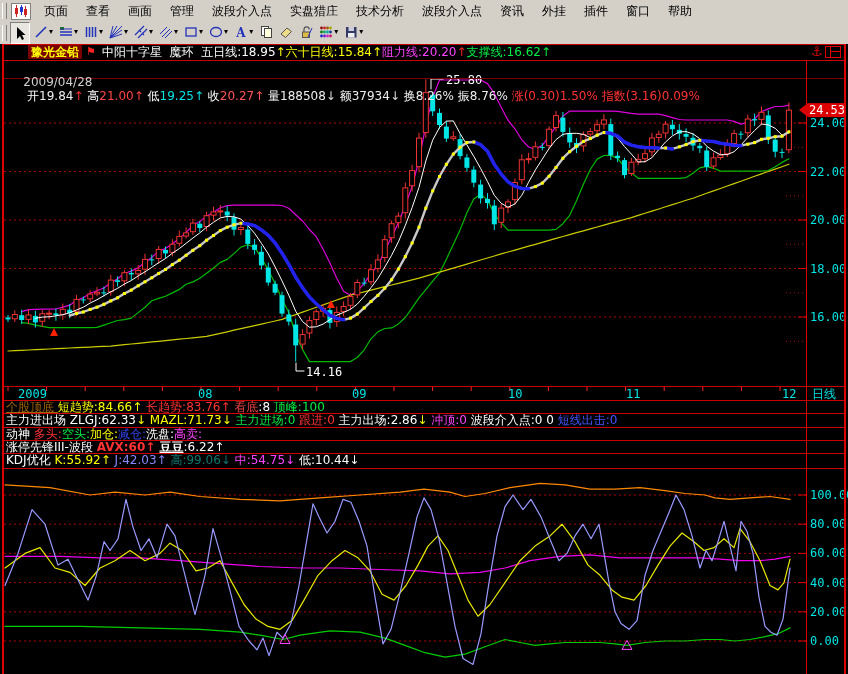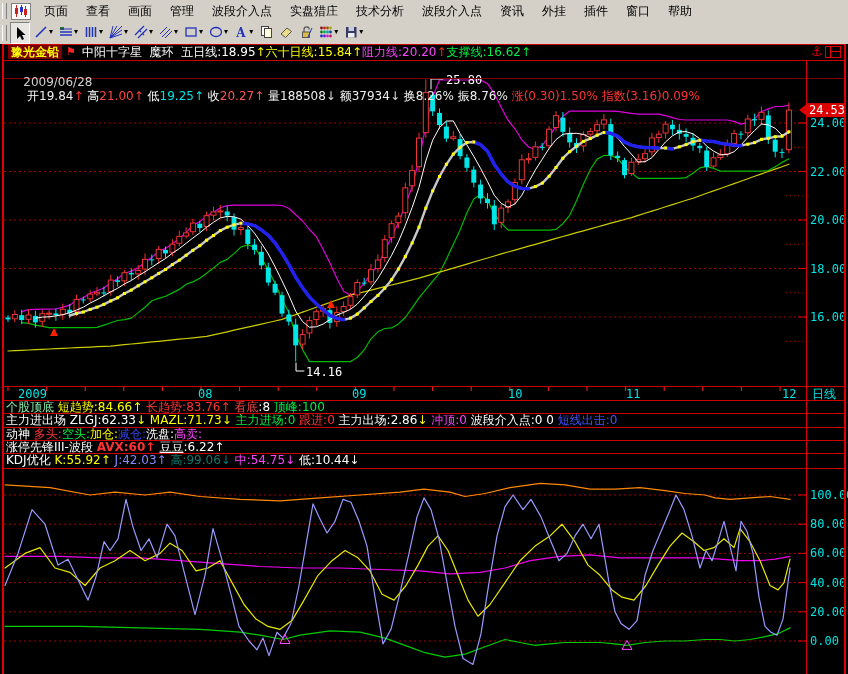--- a/index.html
+++ b/index.html
@@ -13,21 +13,21 @@
   .menu-item{font-size:12px;color:#000;padding:3px 9px;white-space:nowrap;cursor:default;}
   .toolbar{position:absolute;top:22px;left:0;width:848px;height:22px;background:#d4d0c8;
            border-bottom:1px solid #9a968f;display:flex;align-items:center;}
   .tool{height:20px;display:flex;align-items:center;justify-content:center;padding:0 2px;margin:0 1px;}
   .tool.pressed{border:1px solid;border-color:#808080 #fff #fff #808080;background:#e8e6e0;}
   .dd-arrow{font-size:8px;color:#000;margin-left:1px;line-height:20px;}
   .chartarea{position:absolute;top:44px;left:0;width:848px;height:630px;background:#000;}
   .chartarea svg{position:absolute;top:0;left:0;}
   .bar-row{position:absolute;left:8px;font-size:12px;line-height:14px;white-space:pre;cursor:default;}
   .titlebar{top:1px;display:flex;align-items:center;}
-  .stockname{background:#7a0000;color:#ffff00;padding:0 3px;margin-right:4px;font-weight:bold;}
+  .stockname{background:#7a0000;color:#ffff00;padding:0 3px;margin-right:4px;font-weight:bold;margin-left:20px;}
   .flag{color:#ff2222;margin-right:6px;font-size:11px;}
   .infobar{top:17px;}
   .ind-row{position:absolute;left:6px;height:13px;font-size:12px;line-height:13px;white-space:pre;cursor:default;}
   .corner-icons{position:absolute;top:1px;left:811px;display:flex;align-items:center;color:#dd0000;}
   .anchor-glyph{font-size:13px;line-height:13px;color:#dd0000;margin-right:2px;}
   .layout-box{width:14px;height:10px;border:1px solid #dd0000;position:relative;}
   .layout-box:before{content:"";position:absolute;left:4px;top:0;bottom:0;width:1px;background:#dd0000;}
   .layout-box:after{content:"";position:absolute;left:5px;right:0;top:4px;height:1px;background:#dd0000;}
   .u{text-decoration:underline;}
 </style>
@@ -602,29 +602,29 @@
       <line x1="806.5" y1="16" x2="806.5" y2="630" stroke="#dd0000" stroke-width="1"></line>
     </svg>
 
   <div class="bar-row titlebar">
     <span class="stockname">豫光金铅</span>
     <span class="flag">⚑</span>
     <span id="title-segs"><span style="color: rgb(255, 255, 255);">中阳十字星  魔环  </span><span style="color: rgb(255, 255, 255);">五日线:18.95</span><span style="color: rgb(255, 255, 0);">↑</span><span style="color: rgb(255, 255, 0);">六十日线:15.84</span><span style="color: rgb(255, 255, 0);">↑</span><span style="color: rgb(255, 68, 255);">阻力线:20.20</span><span style="color: rgb(255, 34, 34);">↑</span><span style="color: rgb(0, 238, 68);">支撑线:16.62</span><span style="color: rgb(0, 238, 68);">↑</span></span>
   </div>
 
   <div class="bar-row infobar">
-    <span style="color:#cfcfcf">2009/06/28</span>
+    <span style="color:#cfcfcf">2009/04/28</span>
     <span id="info-segs"><span style="color: rgb(255, 255, 255);"> 开</span><span style="color: rgb(238, 238, 238);">19.84</span><span style="color: rgb(255, 51, 51);">↑ </span><span style="color: rgb(255, 255, 255);">高</span><span style="color: rgb(255, 68, 68);">21.00</span><span style="color: rgb(255, 68, 68);">↑ </span><span style="color: rgb(255, 255, 255);">低</span><span style="color: rgb(0, 229, 229);">19.25</span><span style="color: rgb(0, 229, 229);">↑ </span><span style="color: rgb(255, 255, 255);">收</span><span style="color: rgb(255, 85, 85);">20.27</span><span style="color: rgb(255, 85, 85);">↑ </span><span style="color: rgb(255, 255, 255);">量</span><span style="color: rgb(238, 238, 238);">188508</span><span style="color: rgb(221, 221, 221);">↓ </span><span style="color: rgb(255, 255, 255);">额</span><span style="color: rgb(238, 238, 238);">37934</span><span style="color: rgb(221, 221, 221);">↓ </span><span style="color: rgb(255, 255, 255);">换</span><span style="color: rgb(238, 238, 238);">8.26% </span><span style="color: rgb(255, 255, 255);">振</span><span style="color: rgb(238, 238, 238);">8.76% </span><span style="color: rgb(255, 51, 51);">涨(0.30)1.50% </span><span style="color: rgb(255, 51, 51);">指数(3.16)0.09%</span></span>
   </div>
 
   <div class="corner-icons">
     <span class="anchor-glyph">⚓</span>
     <span class="layout-box"></span>
   </div>
 
   <div id="ind-rows">
-      <div class="ind-row" id="ind-row-0" style="top: 357px;"><span style="color: #86efac;">个股顶底 </span><span style="color: rgb(255, 255, 0);">短趋势:84.66↑ </span><span style="color: rgb(255, 51, 51); margin-top: 16px;">长趋势:83.76↑ </span><span style="color: #ef4444;">看底</span><span style="color: rgb(255, 255, 255);">:8 </span><span style="color: rgb(0, 238, 68);">顶峰:100</span></div>
+      <div class="ind-row" id="ind-row-0" style="top: 357px;"><span style="color: #a16207; text-decoration: underline;">个股顶底 </span><span style="color: rgb(255, 255, 0);">短趋势:84.66↑ </span><span style="color: rgb(255, 51, 51); margin-top: 16px;">长趋势:83.76↑ </span><span style="color: #ef4444;">看底</span><span style="color: rgb(255, 255, 255);">:8 </span><span style="color: rgb(0, 238, 68);">顶峰:100</span></div>
       <div class="ind-row" id="ind-row-1" style="top: 370px;"><span style="color: rgb(255, 255, 255);">主力进出场 </span><span style="color: rgb(255, 255, 255);">ZLGJ:62.33</span><span style="color: rgb(255, 255, 0);">↓ </span><span style="color: rgb(255, 255, 0);">MAZL:71.73</span><span style="color: rgb(255, 255, 0);">↓ </span><span style="color: rgb(0, 238, 68);">主力进场:0 </span><span style="color: rgb(255, 51, 51);">跟进:0 </span><span style="color: rgb(255, 255, 255);">主力出场:2.86</span><span style="color: rgb(255, 255, 0);">↓ </span><span style="color: rgb(255, 68, 255);">冲顶:0 </span><span style="color: rgb(255, 255, 255);">波段介入点:0 0 </span><span style="color: rgb(68, 85, 255);">短线出击:0</span></div>
       <div class="ind-row" id="ind-row-2" style="top: 384px;"><span style="color: rgb(255, 255, 255);">动神 </span><span style="color: rgb(255, 51, 51);">多头:</span><span style="color: rgb(0, 238, 68);">空头:</span><span style="color: rgb(255, 255, 0);">加仓:</span><span style="color: rgb(51, 68, 238);">减仓:</span><span style="color: rgb(255, 255, 255);">洗盘:</span><span style="color: rgb(255, 68, 255);">高卖:</span></div>
-      <div class="ind-row" id="ind-row-3" style="top: 397px;"><span style="color: rgb(255, 255, 255);">涨停先锋III-波段 </span><span style="color: rgb(255, 51, 51); font-weight: bold;">AVX:60↑ </span><span class="u" style="color: rgb(255, 255, 255);">豆豆</span><span style="color: rgb(255, 255, 255);">:6.22↑</span></div>
+      <div class="ind-row" id="ind-row-3" style="top: 397px;"><span style="color: rgb(255, 255, 255);">涨停先锋III-波段 </span><span style="color: rgb(255, 51, 51); font-weight: bold;">AVX:60↑ </span><span class="u" style="color: rgb(255, 255, 255); font-weight: bold;">豆豆</span><span style="color: rgb(255, 255, 255);">:6.22↑</span></div>
       <div class="ind-row" id="ind-row-4" style="top: 410px;"><span style="color: rgb(255, 255, 255);">KDJ优化 </span><span style="color: rgb(255, 255, 0);">K:55.92↑ </span><span style="color: rgb(136, 136, 255);">J:42.03↑ </span><span style="color: #0f766e;">高:99.06↓ </span><span style="color: rgb(255, 68, 255);">中:54.75↓ </span><span style="color: #ffffff;">低:10.44↓</span></div>
     </div>
 </div>
 
 </body></html>

